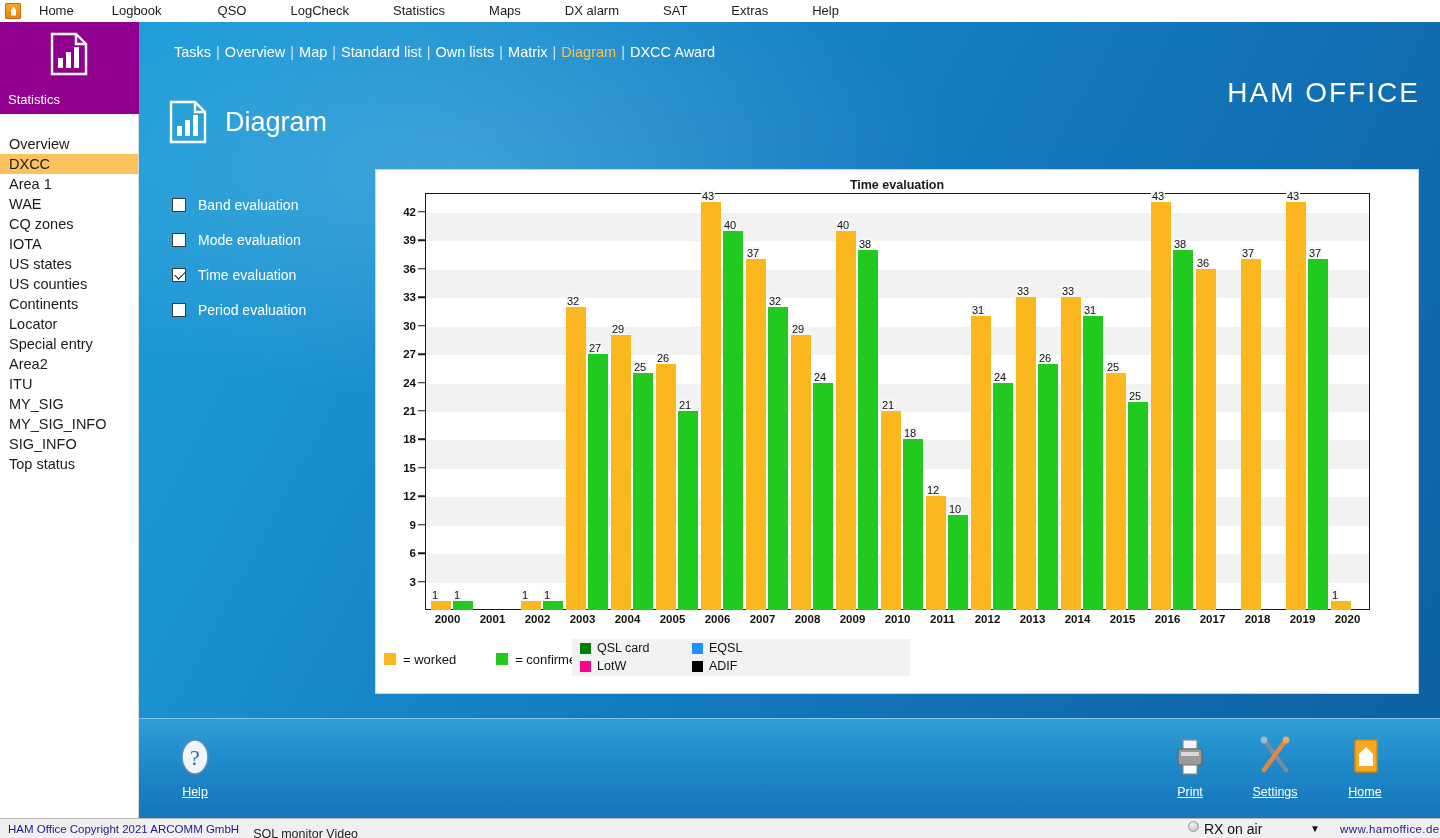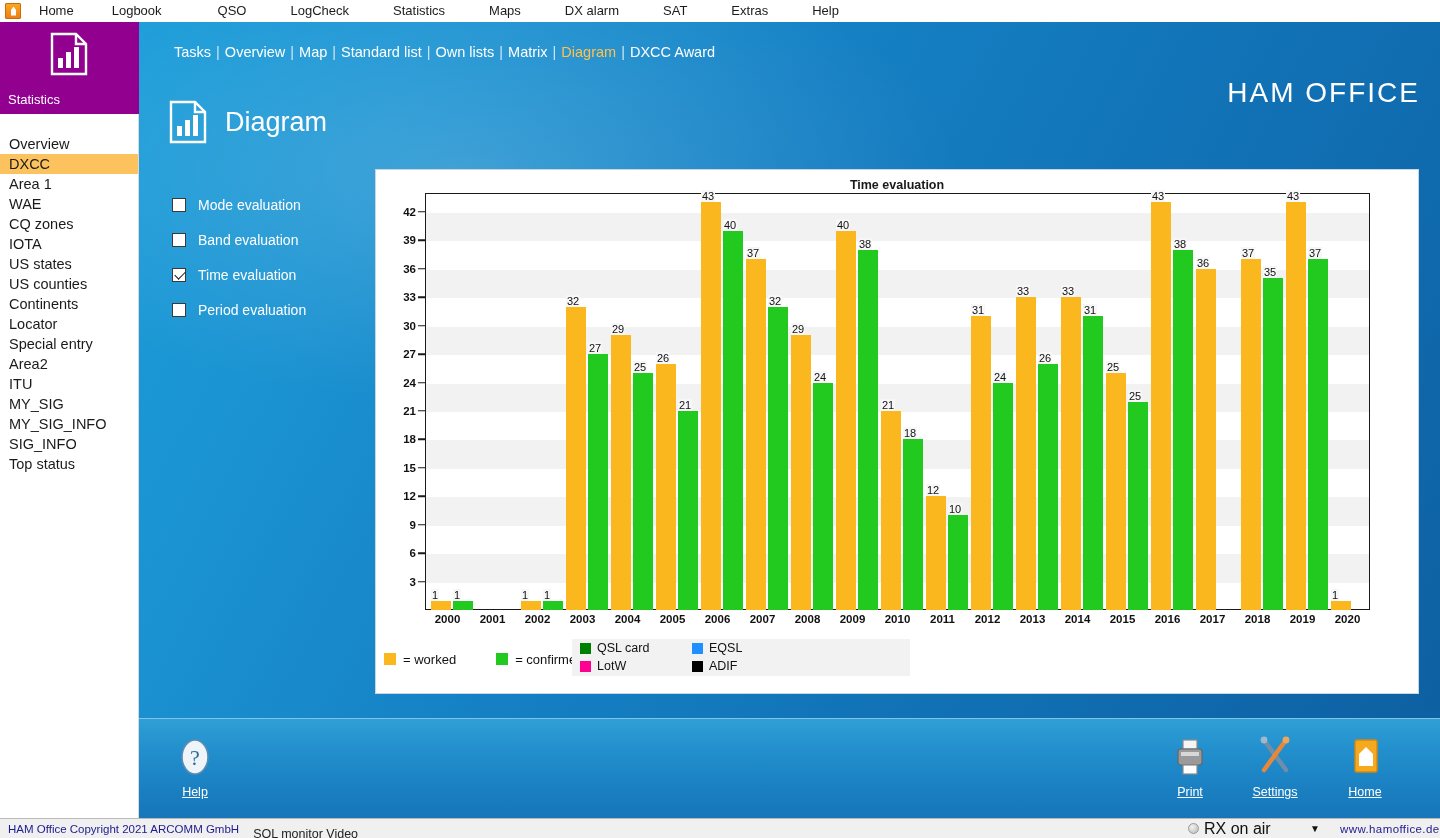--- a/index.html
+++ b/index.html
@@ -184,22 +184,22 @@
     display: flex; align-items: center;
   }
   .status-left {
     font-size: 11.5px; color: #1b1b8f; margin-left: 8px; white-space: nowrap;
   }
   .status-sol {
     font-size: 12.5px; color: #222222; margin-left: 14px; margin-top: 10px;
     white-space: nowrap;
   }
   .status-rx {
-    position: absolute; left: 1188px; display: flex; align-items: center;
-    font-size: 16px; color: #111111;
+    position: absolute; left: 1188px; display: flex; align-items: flex-start;
+    font-size: 14px; color: #111111;
   }
   .rx-led {
     width: 11px; height: 11px; border-radius: 50%;
     background: radial-gradient(circle at 35% 32%, #f2f2f2, #b8b8b8);
     border: 1px solid #9a9a9a; margin-right: 5px;
   }
   .status-caret { position: absolute; left: 1310px; font-size: 10px; color: #111111; }
   .status-url {
     position: absolute; left: 1340px; font-size: 11.5px; color: #1b1b8f;
     letter-spacing: 0.4px;
@@ -270,25 +270,25 @@
         <rect x="8" y="26" width="5" height="10" fill="#ffffff"></rect>
         <rect x="16" y="20" width="5" height="16" fill="#ffffff"></rect>
         <rect x="24" y="15" width="5" height="21" fill="#ffffff"></rect>
       </svg>
       <div class="page-title">Diagram</div>
     </div>
 
     <div class="options">
       <div class="opt-row">
         <span class="cbox"></span>
-        <span class="opt-label">Mode evaluation</span>
+        <span class="opt-label">Band evaluation</span>
       </div>
       <div class="opt-row">
         <span class="cbox"></span>
-        <span class="opt-label">Band evaluation</span>
+        <span class="opt-label">Mode evaluation</span>
       </div>
       <div class="opt-row">
         <span class="cbox checked"></span>
         <span class="opt-label">Time evaluation</span>
       </div>
       <div class="opt-row">
         <span class="cbox"></span>
         <span class="opt-label">Period evaluation</span>
       </div>
     </div>
@@ -468,23 +468,20 @@
           </div>
           <div class="group" style="left: 765px; width: 45px;">
             <div class="bar worked" style="height: 341.182px; background: rgb(251, 184, 30);">
               <span class="bar-val" style="left: 0px; top: 0px;">36</span>
             </div>
           </div>
           <div class="group" style="left: 810px; width: 45px;">
             <div class="bar worked" style="height: 350.659px; background: rgb(251, 184, 30);">
               <span class="bar-val" style="left: 0px; top: 0px;">37</span>
             </div>
-            <div class="bar conf" style="height: 331.705px; background: rgb(34, 201, 30);">
-              <span class="bar-val" style="left: 0px; top: 0px;">35</span>
-            </div>
           </div>
           <div class="group" style="left: 855px; width: 45px;">
             <div class="bar worked" style="height: 407.523px; background: rgb(251, 184, 30);">
               <span class="bar-val" style="left: 0px; top: 0px;">43</span>
             </div>
             <div class="bar conf" style="height: 350.659px; background: rgb(34, 201, 30);">
               <span class="bar-val" style="left: 0px; top: 0px;">37</span>
             </div>
           </div>
           <div class="group" style="left: 900px; width: 45px;">

